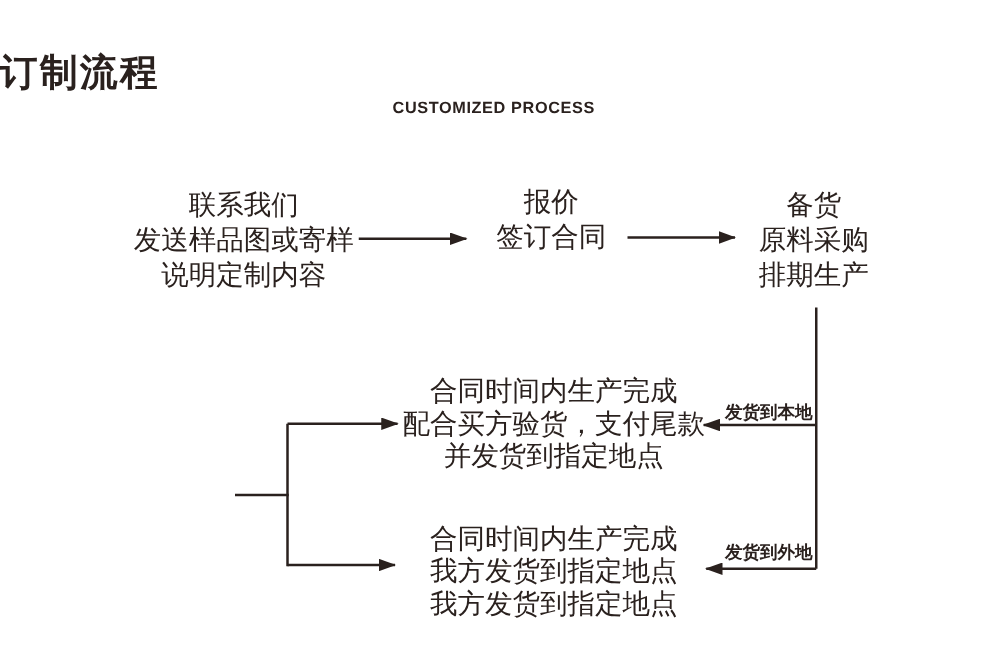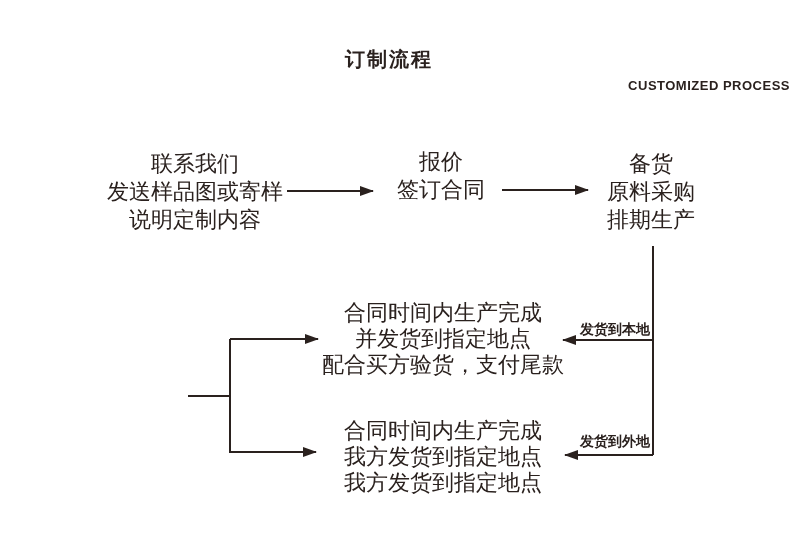--- a/index.html
+++ b/index.html
@@ -6,26 +6,26 @@
   .canvas{
     position:relative;
     width:790px;height:534px;
     background:#ffffff;
     font-family:"Liberation Sans","DejaVu Sans",sans-serif;
     color:#2a211e;
     overflow:hidden;
   }
   .title{
     position:absolute;top:42px;left:0;width:778px;
-    text-align:center;font-size:20px;font-weight:700;
+    text-align:left;font-size:30px;font-weight:700;
     letter-spacing:2px;line-height:34px;
   }
   .subtitle{
     position:absolute;top:78px;left:0;width:790px;
-    text-align:right;font-size:13px;font-weight:700;
+    text-align:center;font-size:13px;font-weight:700;
     letter-spacing:0.5px;
   }
   .step{
     position:absolute;text-align:center;
     font-size:22px;line-height:28px;white-space:nowrap;
   }
   .step.small-lh{line-height:26px;}
   .step-contact{left:85px;top:150px;width:220px;}
   .step-quote{left:331px;top:150px;width:220px;font-family:Liberation Mono, monospace;}
   .step-stock{left:541px;top:150px;width:220px;}
@@ -79,22 +79,22 @@
   </div>
 
   <div class="step step-stock">
     <div>备货</div>
     <div>原料采购</div>
     <div>排期生产</div>
   </div>
 
   <div class="step small-lh step-local">
     <div>合同时间内生产完成</div>
+    <div>配合买方验货，支付尾款</div>
     <div>并发货到指定地点</div>
-    <div>配合买方验货，支付尾款</div>
   </div>
 
   <div class="step small-lh step-remote">
     <div>合同时间内生产完成</div>
     <div>我方发货到指定地点</div>
     <div>我方发货到指定地点</div>
   </div>
 
 
   <div class="arrow-label label-local">发货到本地</div>

